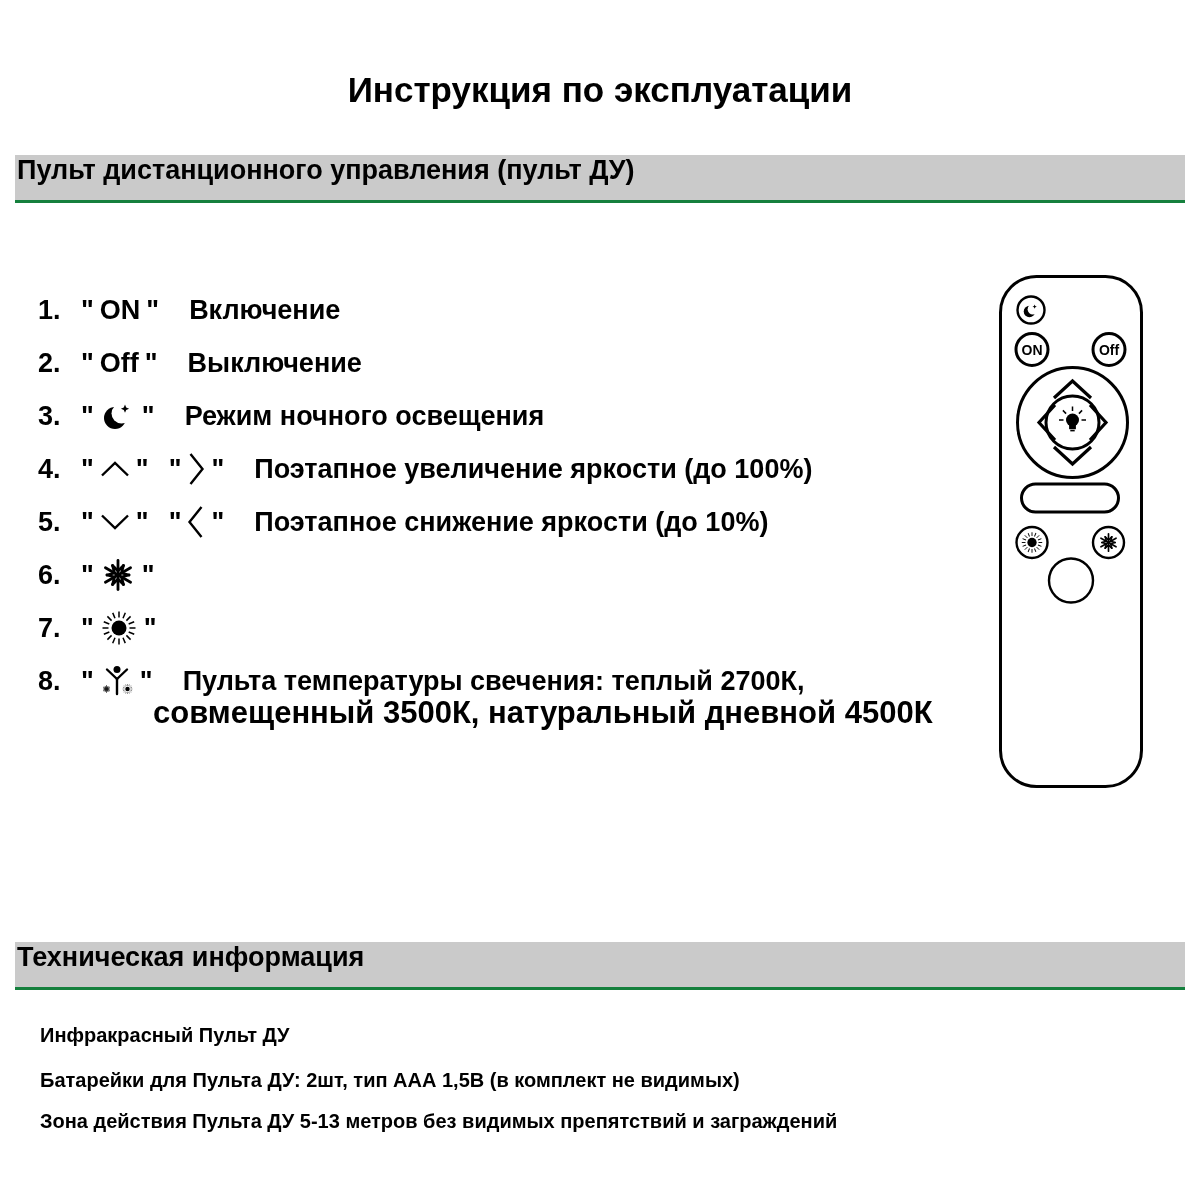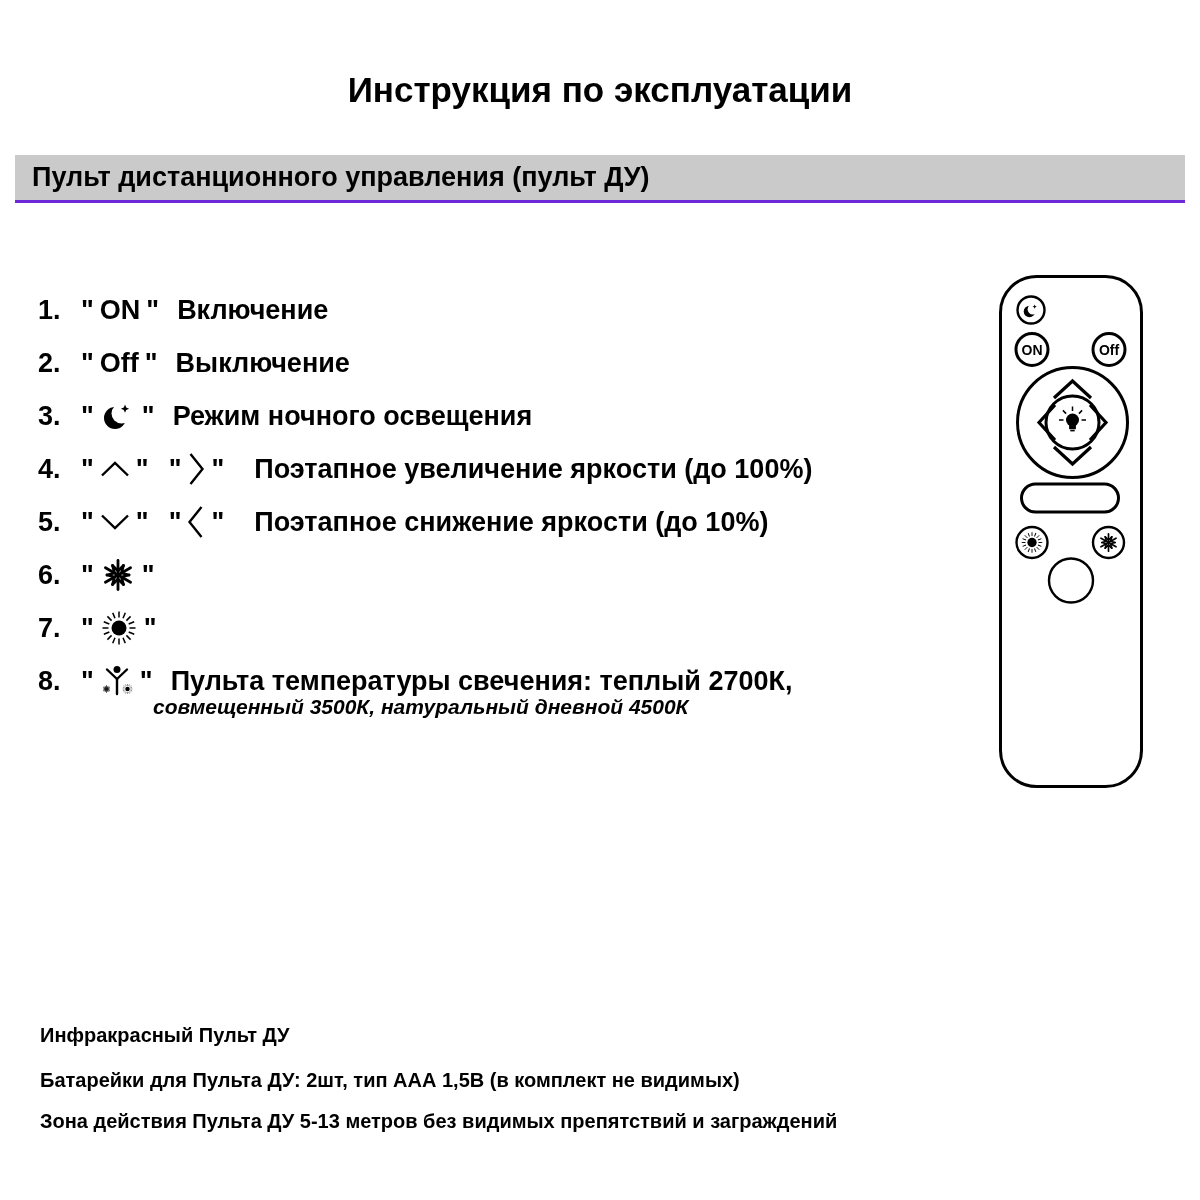--- a/index.html
+++ b/index.html
@@ -1,32 +1,32 @@
 <!DOCTYPE html>
 <html><head>
 <meta charset="utf-8">
 <style>
   html,body{margin:0;padding:0;background:#fff;}
   .page{position:relative;width:1200px;height:1200px;background:#fff;overflow:hidden;
         font-family:"Liberation Sans",sans-serif;font-weight:700;color:#000;}
   .title{position:absolute;top:70px;left:0;width:1200px;text-align:center;
          font-size:35px;margin:0;font-weight:700;}
   .bar{position:absolute;left:15px;width:1170px;height:48px;background:#cacaca;
-       border-bottom:3px solid #6d28d9;box-sizing:border-box;display:flex;
-       align-items:center;padding-left:17px;font-size:27px;}
+       border-bottom:3px solid #15803d;box-sizing:border-box;display:flex;
+       align-items:flex-start;padding-left:2px;font-size:27px;}
   .bar1{top:155px;}
   .bar2{top:942px;}
   .row{position:absolute;left:38px;height:34px;display:flex;align-items:center;
        font-size:27px;white-space:nowrap;}
   .num{display:inline-block;width:37px;}
   .q{margin:0 6px;}
   .gap{margin-left:14px;}
-  .label{margin-left:12px;}
+  .label{margin-left:24px;}
   .lbl-far{margin-left:24px;}
-  .abs-label{position:absolute;font-size:21px;white-space:nowrap;font-style:italic;}
+  .abs-label{position:absolute;font-size:31px;white-space:nowrap;}
   .icn{display:block;}
   .remote{position:absolute;left:998px;top:274px;}
   .info{position:absolute;left:40px;font-size:20px;white-space:nowrap;line-height:34px;}
   .defs{position:absolute;width:0;height:0;overflow:hidden;}
 </style>
 </head>
 <body>
 
 <svg class="defs" aria-hidden="true">
   <defs>
@@ -208,18 +208,21 @@
       <circle cx="34" cy="268.5" r="15.5" fill="none" stroke="#000" stroke-width="2.4"></circle>
       <use href="#sun" transform="translate(34 268.5) scale(0.62) translate(-19 -19)"></use>
     </g>
     <g>
       <circle cx="110.5" cy="268.5" r="15.5" fill="none" stroke="#000" stroke-width="2.4"></circle>
       <use href="#flake" transform="translate(110.5 268.5) scale(0.6) translate(-18 -18)"></use>
     </g>
     <circle cx="73" cy="306.5" r="22" fill="none" stroke="#000" stroke-width="2.4"></circle>
   </svg>
 
+  <div class="bar bar2">
+    <span>Техническая информация</span>
+  </div>
 
   <div class="info" style="top:1018px">Инфракрасный Пульт ДУ</div>
   <div class="info" style="top:1063px">Батарейки для Пульта ДУ: 2шт, тип ААА 1,5В (в комплект не видимых)</div>
   <div class="info" style="top:1104px">Зона действия Пульта ДУ 5-13 метров без видимых препятствий и заграждений</div>
 
 </div>
 
 </body></html>

